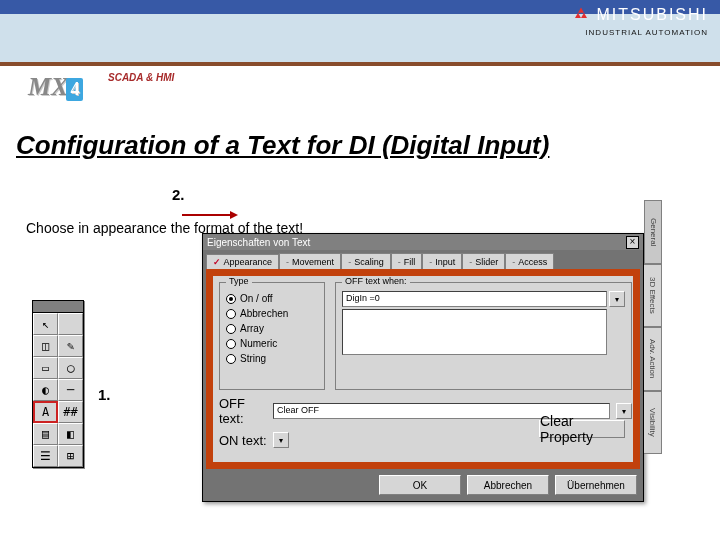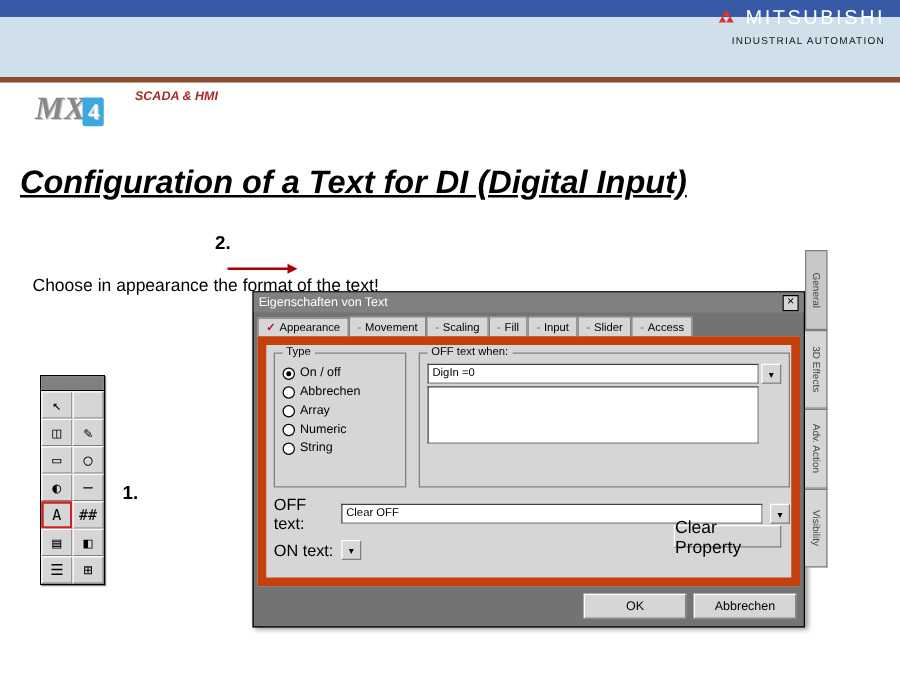--- a/index.html
+++ b/index.html
@@ -247,20 +247,21 @@
     </div>
     <div class="text-row">
       <label>ON text:</label>
       <div class="side-btn">▾</div>
     </div>
     <div class="clearprop">Clear Property</div>
   </div>
   <div class="dlg-footer">
     <div class="dlg-btn">OK</div>
     <div class="dlg-btn">Abbrechen</div>
+    <div class="dlg-btn">Übernehmen</div>
   </div>
 </div>
 
 <div class="side-tabs" id="side-tabs">
     <div class="stab">General</div>
     <div class="stab">3D Effects</div>
     <div class="stab">Adv. Action</div>
     <div class="stab">Visibility</div>
   </div>
 

